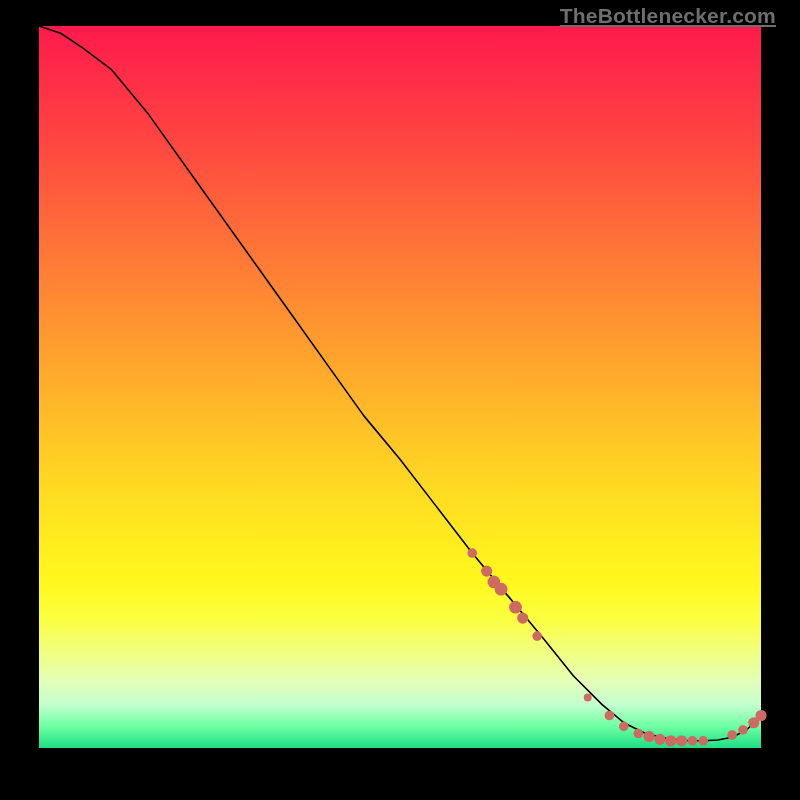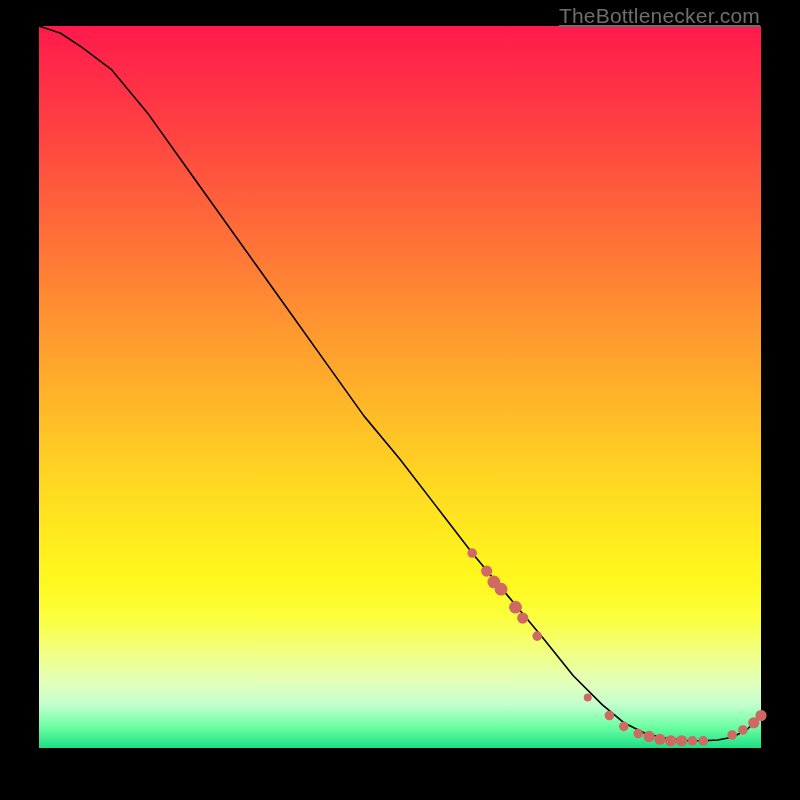--- a/index.html
+++ b/index.html
@@ -38,24 +38,24 @@
       #f0ff85 87%,
       #e2ffba 91%,
       #c2ffcf 94%,
       #6effa3 97%,
       #1dde85 100%
     );
   }
   .attribution {
     position: absolute;
     top: 4px;
-    right: 40px;
+    right: 24px;
     color: #6e6e6e;
     font-size: 21px;
-    font-weight: 400;
+    font-weight: 700;
     letter-spacing: 0.2px;
   }
   svg.overlay {
     position: absolute;
     left: 39px;
     top: 26px;
     width: 722px;
     height: 722px;
     overflow: visible;
   }

